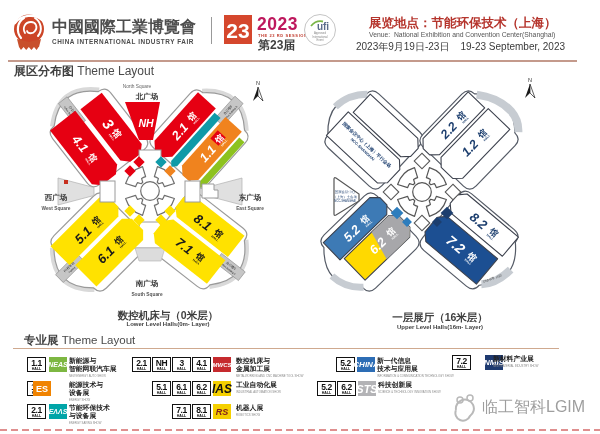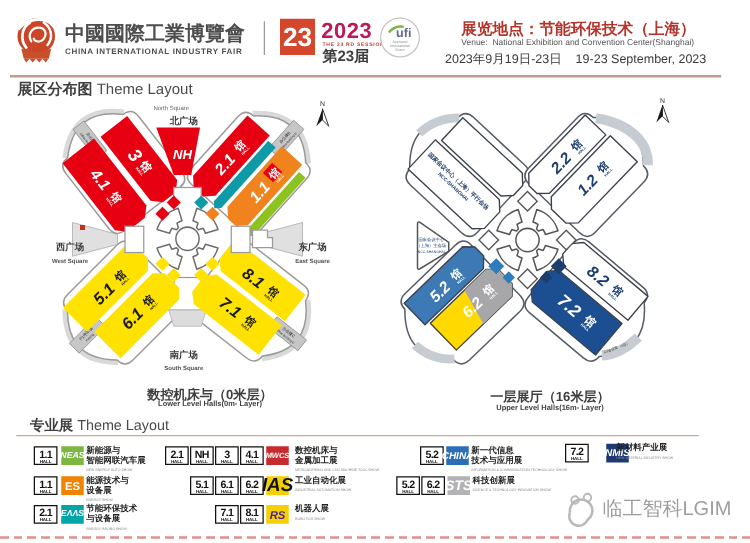--- a/index.html
+++ b/index.html
@@ -1,21 +1,21 @@
 <!DOCTYPE html>
 <html><head><meta charset="utf-8"><style>
 *{margin:0;padding:0;box-sizing:border-box}
 html,body{width:600px;height:434px;background:#fff;font-family:"Liberation Sans",sans-serif;overflow:hidden}
 .abs{position:absolute}
 .hb{position:absolute;height:15px;border:1.4px solid #111;background:#fff;text-align:center;line-height:1}
 .hbn{font-size:8.5px;font-weight:bold;color:#111;margin-top:1px;letter-spacing:-0.5px}
 .hbh{font-size:3.6px;font-weight:bold;color:#111}
 .lg{position:absolute;width:18px;height:15px;color:#fff;font-weight:bold;text-align:center;display:flex;align-items:center;justify-content:center}
 .neas{background:#7db742}.es{background:#f08300}.ems{background:#00a5a8}
-.ias{background:#f5d000;color:#111}.rs{background:#f5d000;color:#4c1d95}
+.ias{background:#f5d000;color:#111}.rs{background:#f5d000;color:#7f1d1d}
 .icts{background:#2d6db5}.sts{background:#b3b3b6}.nmis{background:#1e3a70}.mwcs{background:#c62a2e}
 .st{position:absolute;font-size:6.8px;font-weight:bold;color:#222;line-height:1.25;white-space:nowrap}
 .sten{font-size:2.8px;color:#888;margin-top:1.5px;font-weight:normal}
 </style></head>
 <body>
 
 <svg class="abs" style="left:8px;top:7px" width="42" height="44" viewBox="0 0 42 44">
 <ellipse cx="21" cy="22" rx="15" ry="14.5" fill="#cc4527"></ellipse>
 <path d="M7,16 C13,8 27,6 34,13" fill="none" stroke="#fff" stroke-width="2.4" stroke-linecap="round"></path>
 <path d="M13,31 C8,25 9,15 16,11" fill="none" stroke="#fff" stroke-width="2.2" stroke-linecap="round"></path>
@@ -297,21 +297,21 @@
   </div>
 <div class="st" style="left:69px;top:357px">
     <div>新能源与</div>
     <div>智能网联汽车展</div>
     <div class="sten">NEW ENERGY AUTO SHOW</div>
   </div>
 <div class="hb" style="left:27px;top:381px;width:19px">
     <div class="hbn">1.1</div>
     <div class="hbh">HALL</div>
   </div>
-<div class="lg es" style="left:49px;top:381px;">
+<div class="lg es" style="left:33px;top:381px;">
     <span style="font-size:9px">ES</span>
   </div>
 <div class="st" style="left:69px;top:381px">
     <div>能源技术与</div>
     <div>设备展</div>
     <div class="sten">ENERGY SHOW</div>
   </div>
 <div class="hb" style="left:27px;top:404px;width:19px">
     <div class="hbn">2.1</div>
     <div class="hbh">HALL</div>
@@ -354,21 +354,21 @@
   </div>
 <div class="hb" style="left:172px;top:381px;width:19px">
     <div class="hbn">6.1</div>
     <div class="hbh">HALL</div>
   </div>
 <div class="hb" style="left:192px;top:381px;width:19px">
     <div class="hbn">6.2</div>
     <div class="hbh">HALL</div>
   </div>
 <div class="lg ias" style="left:213px;top:381px;font-style:italic">
-    <span style="font-size:15px">IAS</span>
+    <span style="font-size:12px">IAS</span>
   </div>
 <div class="st" style="left:236px;top:381px">
     <div>工业自动化展</div>
     <div class="sten">INDUSTRIAL AUTOMATION SHOW</div>
   </div>
 <div class="hb" style="left:172px;top:404px;width:19px">
     <div class="hbn">7.1</div>
     <div class="hbh">HALL</div>
   </div>
 <div class="hb" style="left:192px;top:404px;width:19px">

